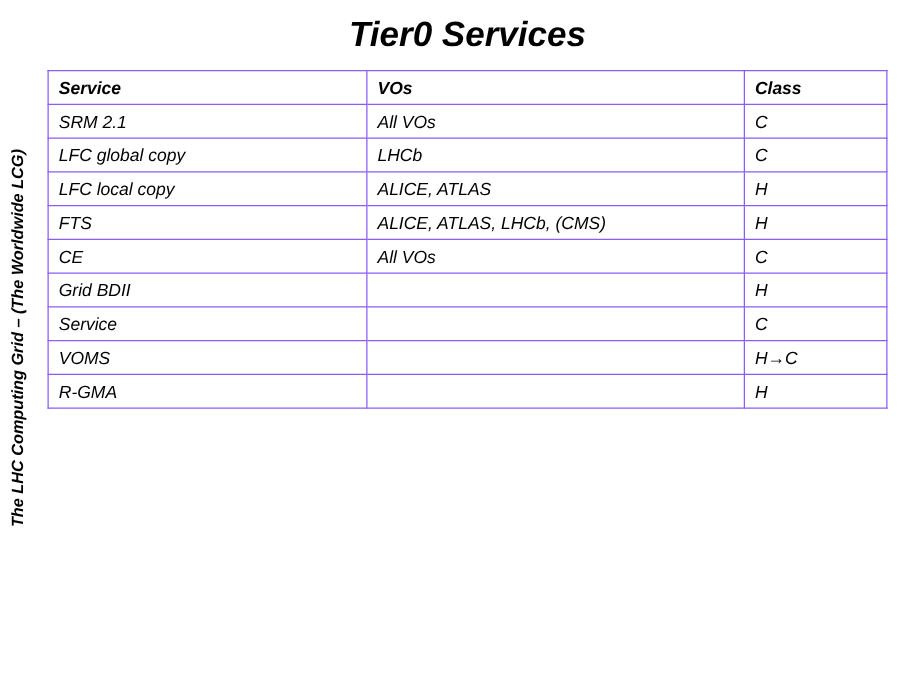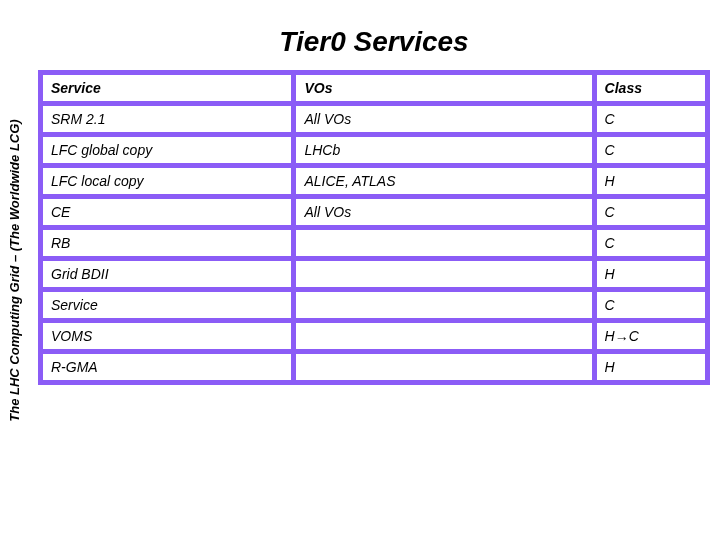--- a/index.html
+++ b/index.html
@@ -29,41 +29,41 @@
       transform: rotate(-90deg);
       white-space: nowrap;
       font-size: 13px;
       font-weight: bold;
       color: #000;
       font-style: italic;
     }
 
     .main-content {
       margin-left: 28px;
-      padding: 26px 10px 10px 10px;
+      padding: 12px 10px 10px 10px;
     }
 
     h1 {
       text-align: center;
       font-size: 28px;
       font-weight: bold;
       margin-bottom: 12px;
       font-style: italic;
       color: #000;
     }
 
     table {
       width: 100%;
       border-collapse: collapse;
       font-size: 14px;
       font-style: italic;
     }
 
     table td {
-      border: 5px solid #8b5cf6;
+      border: 1px solid #8b5cf6;
       padding: 5px 8px;
       vertical-align: middle;
     }
 
     thead td {
       font-weight: bold;
       background: #fff;
     }
 
     .col-service { width: 38%; }
@@ -98,27 +98,27 @@
           <td class="col-service">LFC global copy</td>
           <td class="col-vos">LHCb</td>
           <td class="col-class">C</td>
         </tr>
         <tr>
           <td class="col-service">LFC local copy</td>
           <td class="col-vos">ALICE, ATLAS</td>
           <td class="col-class">H</td>
         </tr>
         <tr>
+          <td class="col-service">FTS</td>
+          <td class="col-vos">ALICE, ATLAS, LHCb, (CMS)</td>
+          <td class="col-class">H</td>
+        </tr>
+        <tr>
           <td class="col-service">CE</td>
           <td class="col-vos">All VOs</td>
-          <td class="col-class">C</td>
-        </tr>
-        <tr>
-          <td class="col-service">RB</td>
-          <td class="col-vos"></td>
           <td class="col-class">C</td>
         </tr>
         <tr>
           <td class="col-service">Grid BDII</td>
           <td class="col-vos"></td>
           <td class="col-class">H</td>
         </tr>
         <tr>
           <td class="col-service">Service</td>
           <td class="col-vos"></td>

